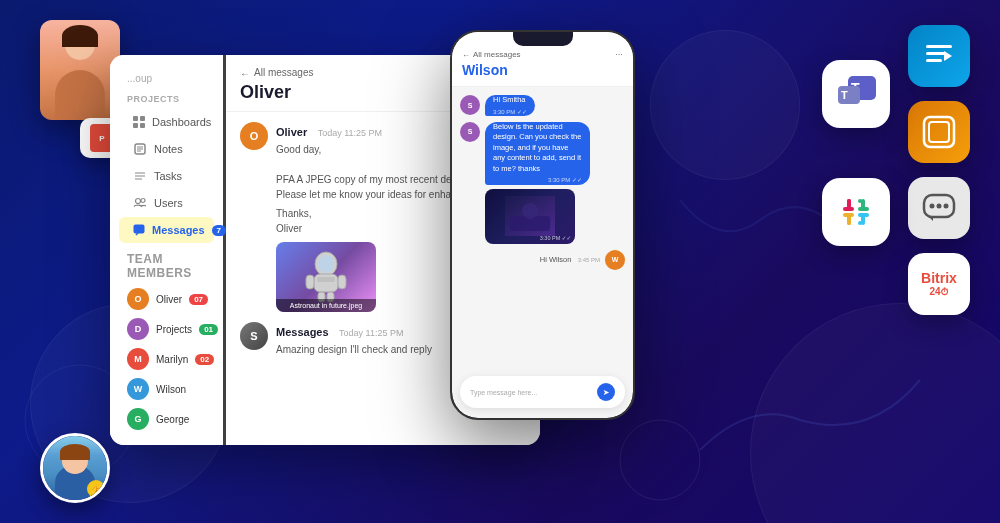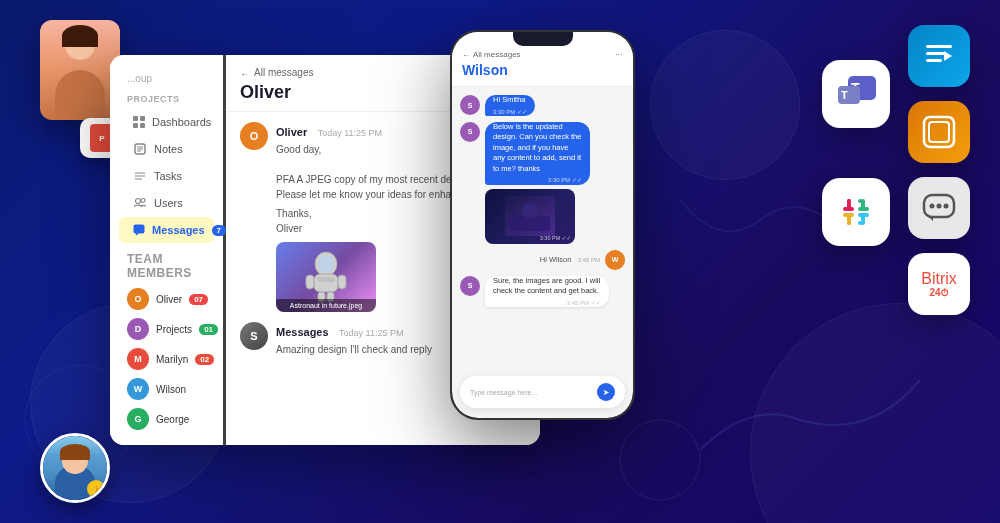--- a/index.html
+++ b/index.html
@@ -638,27 +638,20 @@
             <div style="position:absolute;bottom:3px;right:4px;font-size:5.5px;color:rgba(255,255,255,0.7);">3:30 PM ✓✓</div>
           </div>
         </div>
       </div>
 
       <div class="phone-outgoing-row">
         <div class="phone-avatar-sm" style="background:#e67e22;">W</div>
         <div style="font-size:7.5px;color:#555;align-self:center;">Hi Wilson &nbsp; <span style="color:#aaa;font-size:6px;">3:45 PM</span></div>
       </div>
 
-      <div class="phone-row-msg">
-        <div class="phone-avatar-sm" style="background:#9b59b6;">S</div>
-        <div class="phone-bubble" style="background:#fff;color:#333;border-bottom-left-radius:3px;box-shadow:0 1px 3px rgba(0,0,0,0.1);">
-          Sure, the images are good. I will check the content and get back.
-          <div class="phone-bubble-time" style="color:#aaa;">3:45 PM ✓✓</div>
-        </div>
-      </div>
     </div>
 
     <div class="phone-input-bar">
       <div class="phone-input-text">Type message here...</div>
       <div class="phone-send-btn">➤</div>
     </div>
   </div>
 </div>
 
 <div style="position:absolute;right:30px;top:25px;display:flex;flex-direction:column;gap:14px;">
@@ -684,21 +677,21 @@
       <rect x="3" y="5" width="30" height="22" rx="8" fill="none" stroke="#555" stroke-width="2.5"></rect>
       <circle cx="11" cy="16" r="2.5" fill="#555"></circle>
       <circle cx="18" cy="16" r="2.5" fill="#555"></circle>
       <circle cx="25" cy="16" r="2.5" fill="#555"></circle>
       <path d="M8 27 L12 31 L12 27" fill="#555"></path>
     </svg>
   </div>
 
   <div class="app-icon" style="background:#fff;">
     <div style="text-align:center;">
-      <div style="font-size:16px;font-weight:400;color:#e74c3c;line-height:1.1;">Bitrix</div>
+      <div style="font-size:14px;font-weight:700;color:#e74c3c;line-height:1.1;">Bitrix</div>
       <div style="font-size:10px;font-weight:900;color:#e74c3c;line-height:1.1;">24⏱</div>
     </div>
   </div>
 </div>
 
 <div style="position:absolute;right:110px;top:60px;display:flex;flex-direction:column;gap:50px;">
 
   <div class="app-icon" style="background:#fff;width:68px;height:68px;border-radius:18px;">
     <svg width="40" height="36" viewBox="0 0 40 36">
       <rect x="12" y="0" width="28" height="24" rx="5" fill="#5b5fc7"></rect>

